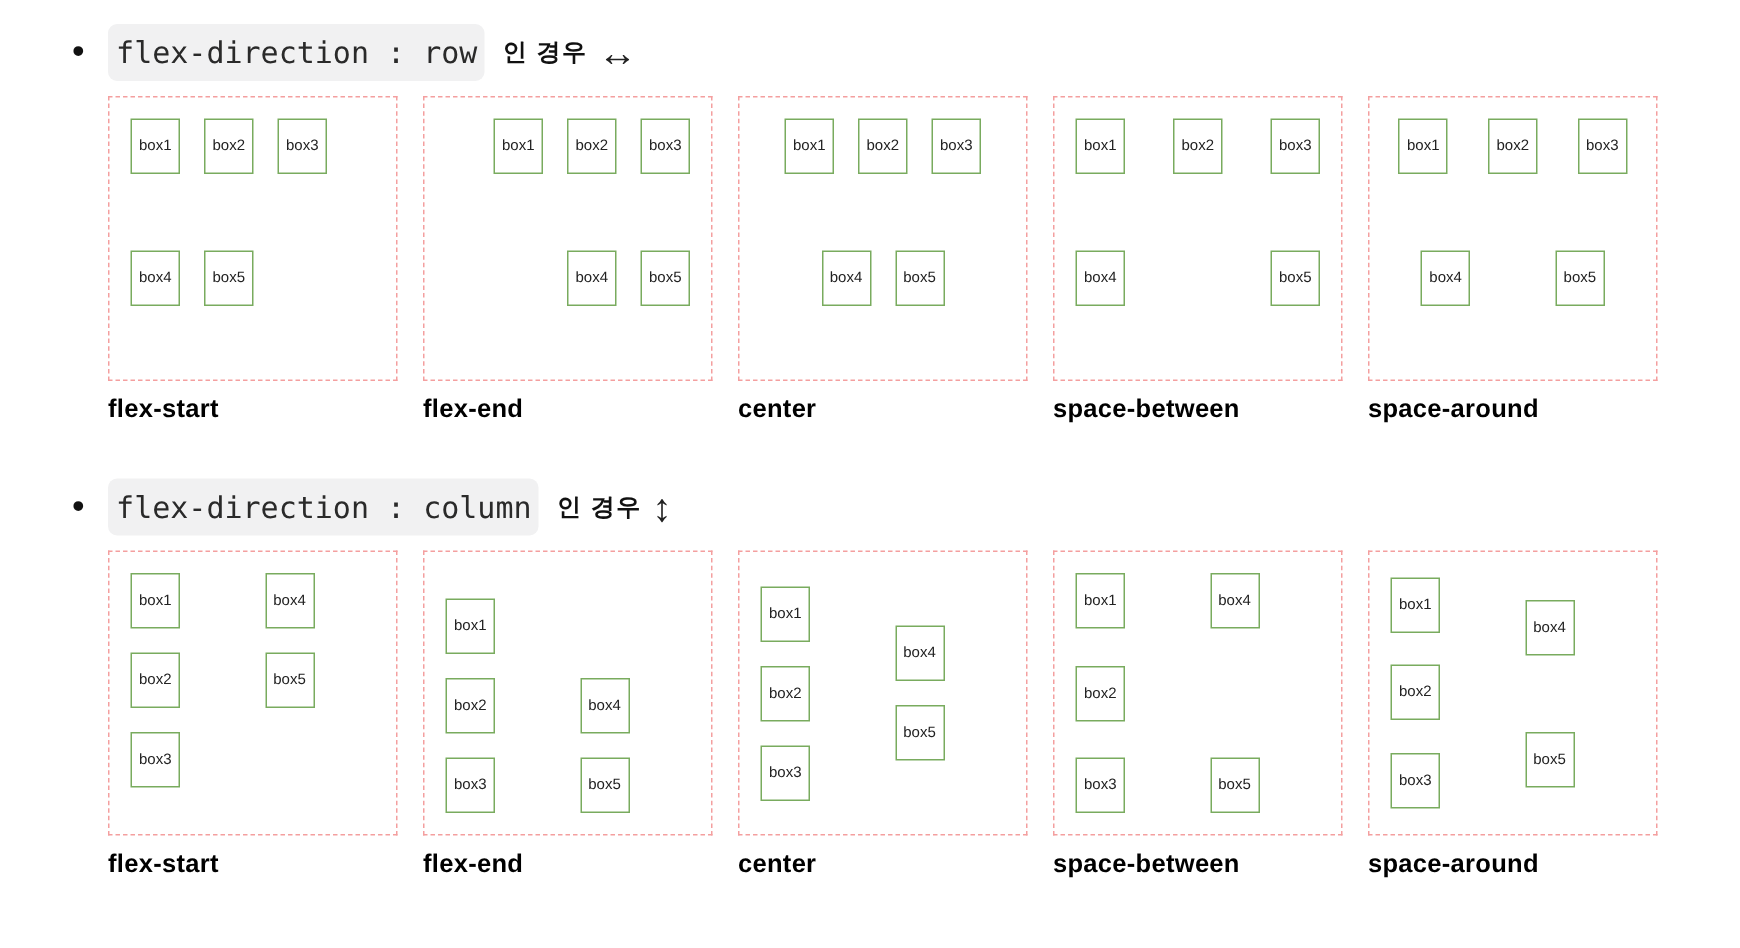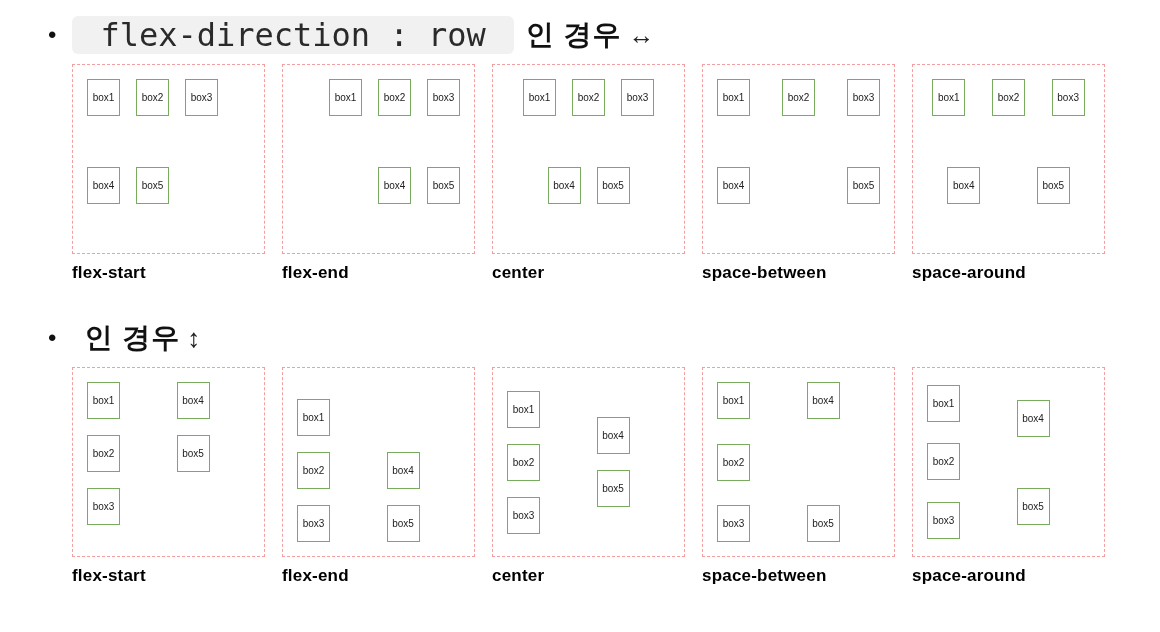--- a/index.html
+++ b/index.html
@@ -22,28 +22,28 @@
   .bullet {
     font-size: 24px;
     line-height: 1;
     margin-right: 16px;
     color: #111;
   }
   .code-chip {
     background: var(--code_bg, #f1f1f2);
     color: var(--code_text, #2a2a2a);
     font-family: "DejaVu Sans Mono", monospace;
-    font-size: 32px;
+    font-size: 20px;
     line-height: 28px;
-    padding: 5px 28px;
+    padding: 5px 5px;
     border-radius: 6px;
     white-space: pre;
   }
   .hdr-kr {
-    font-size: 28px;
+    font-size: 16px;
     font-weight: 600;
     color: #111;
     margin-left: 12px;
     letter-spacing: 1px;
   }
   .hdr-arrow {
     font-size: 26px;
     font-weight: 400;
     color: #222;
     margin-left: 7px;
@@ -176,20 +176,21 @@
   <span class="box">box5</span>
 </div>
     <div class="caption">space-around</div>
   </div>
 </div>
 </div>
 
 <div class="section section-column">
   <div class="section-header">
     <span class="bullet">•</span>
+    <span class="code-chip">flex-direction : column</span>
     <span class="hdr-kr">인 경우</span>
     <span class="hdr-arrow">↕</span>
   </div>
   <div class="diagrams">
   <div class="diagram">
     <div class="flex-demo dir-column" style="justify-content: flex-start;">
   <span class="box">box1</span>
 
   <span class="box">box2</span>
 

